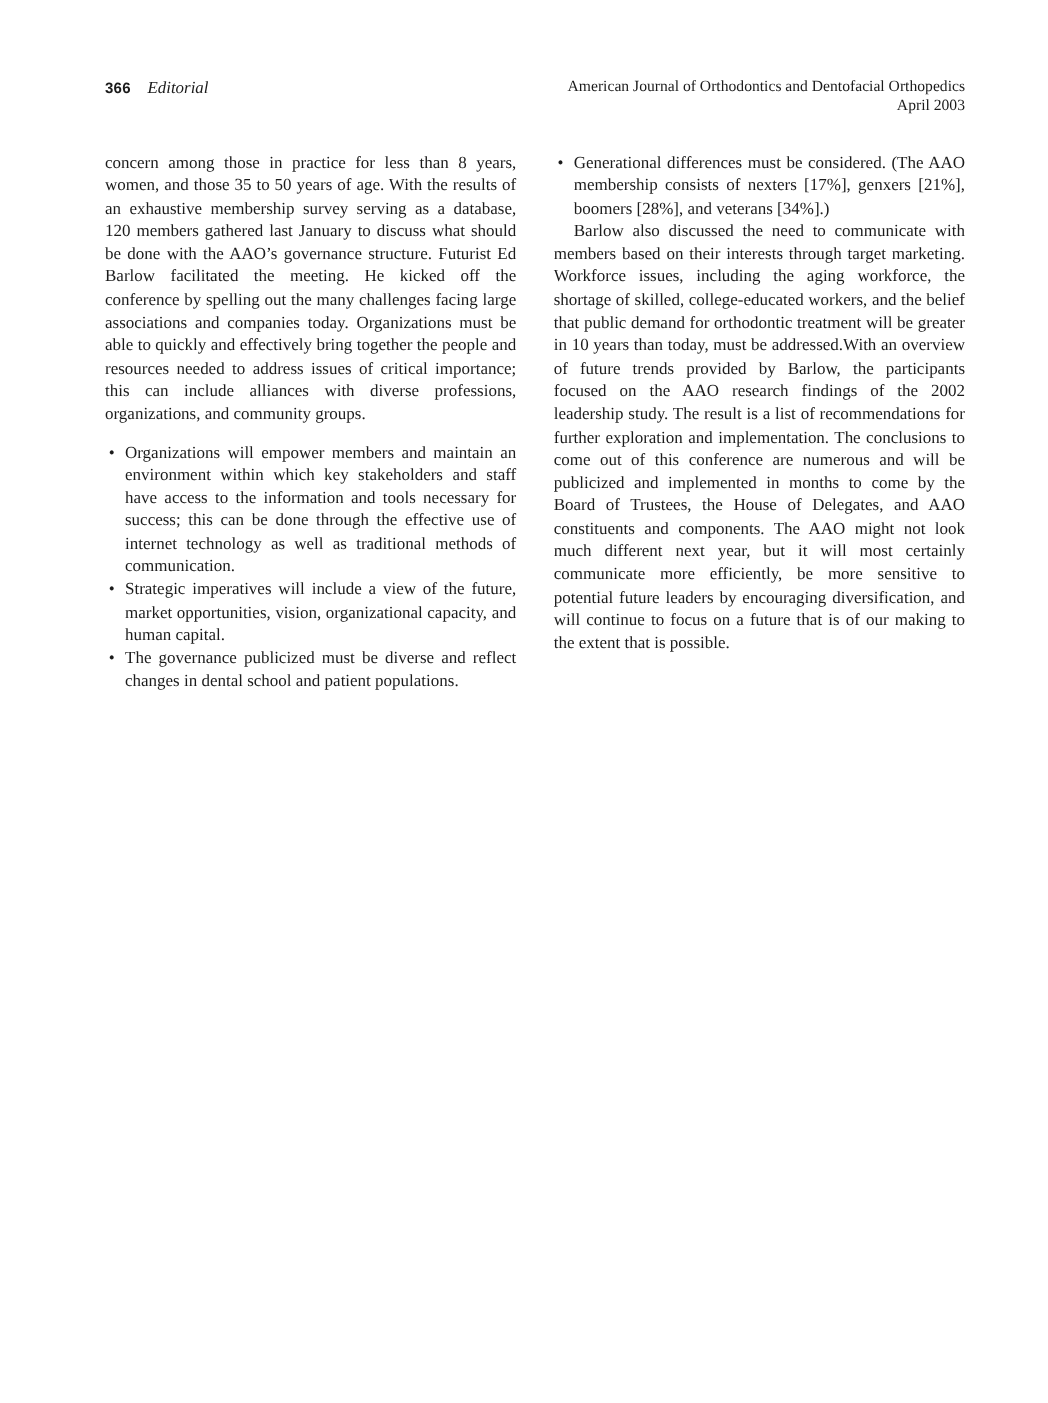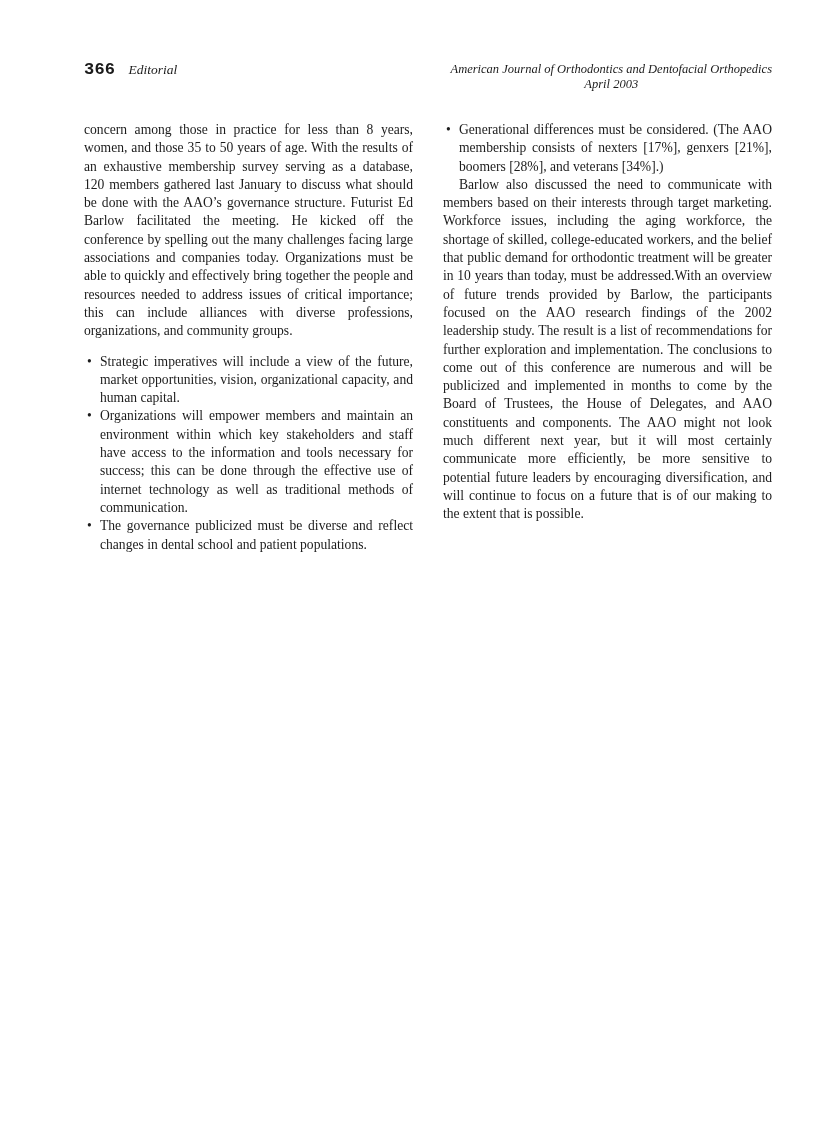--- a/index.html
+++ b/index.html
@@ -26,33 +26,32 @@
     display: flex;
     justify-content: space-between;
     align-items: flex-start;
   }
   .header-left {
     white-space: nowrap;
     font-size: 13.5px;
     line-height: 15px;
   }
   .page-num {
-    font-family: Liberation Mono, monospace;
+    font-family: Liberation Sans, sans-serif;
     font-weight: 700;
-    font-size: 17px;
+    font-size: 12px;
     letter-spacing: 0.2px;
   }
   .section-title {
     font-style: italic;
     margin-left: 10px;
     font-size: 13.5px;
   }
   .header-right {
-    text-align: center;
-    font-style: italic;
+    text-align: right;
     font-size: 12.5px;
     line-height: 15px;
   }
   
   .columns {
     position: absolute;
     top: 121px;
     left: 84px;
     width: 688px;
     display: flex;
@@ -99,22 +98,22 @@
       <div>American Journal of Orthodontics and Dentofacial Orthopedics</div>
       <div>April 2003</div>
     </div>
   </header>
 
   <main class="columns">
 
     <section class="col">
       <p class="para">concern among those in practice for less than 8 years, women, and those 35 to 50 years of age. With the results of an exhaustive membership survey serving as a database, 120 members gathered last January to discuss what should be done with the AAO’s governance structure. Futurist Ed Barlow facilitated the meeting. He kicked off the conference by spelling out the many challenges facing large associations and companies today. Organizations must be able to quickly and effectively bring together the people and resources needed to address issues of critical importance; this can include alliances with diverse professions, organizations, and community groups.</p>
       <ul class="bullets">
+        <li>Organizations will empower members and maintain an environment within which key stakeholders and staff have access to the information and tools necessary for success; this can be done through the effective use of internet technology as well as traditional methods of communication.</li>
         <li>Strategic imperatives will include a view of the future, market opportunities, vision, organizational capacity, and human capital.</li>
-        <li>Organizations will empower members and maintain an environment within which key stakeholders and staff have access to the information and tools necessary for success; this can be done through the effective use of internet technology as well as traditional methods of communication.</li>
         <li>The governance publicized must be diverse and reflect changes in dental school and patient populations.</li>
       </ul>
     </section>
 
     <section class="col">
       <ul class="bullets flush-top">
         <li>Generational differences must be considered. (The AAO membership consists of nexters [17%], genxers [21%], boomers [28%], and veterans [34%].)</li>
       </ul>
       <p class="para indent after-gap">Barlow also discussed the need to communicate with members based on their interests through target marketing. Workforce issues, including the aging workforce, the shortage of skilled, college-educated workers, and the belief that public demand for orthodontic treatment will be greater in 10 years than today, must be addressed.With an overview of future trends provided by Barlow, the participants focused on the AAO research findings of the 2002 leadership study. The result is a list of recommendations for further exploration and implementation. The conclusions to come out of this conference are numerous and will be publicized and implemented in months to come by the Board of Trustees, the House of Delegates, and AAO constituents and components. The AAO might not look much different next year, but it will most certainly communicate more efficiently, be more sensitive to potential future leaders by encouraging diversification, and will continue to focus on a future that is of our making to the extent that is possible.</p>
     </section>

